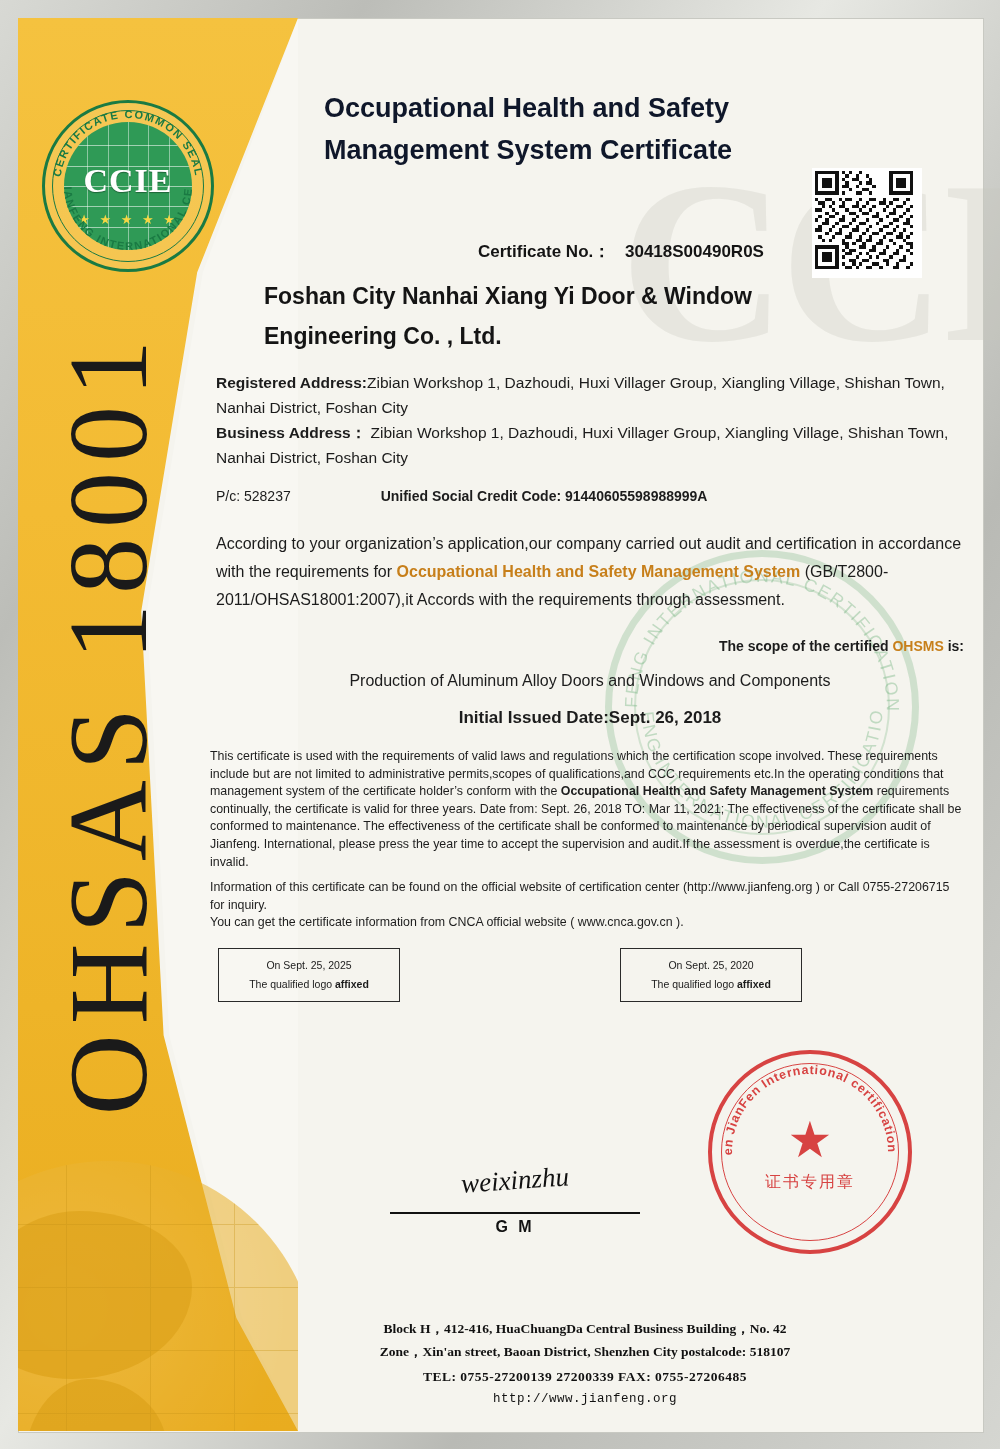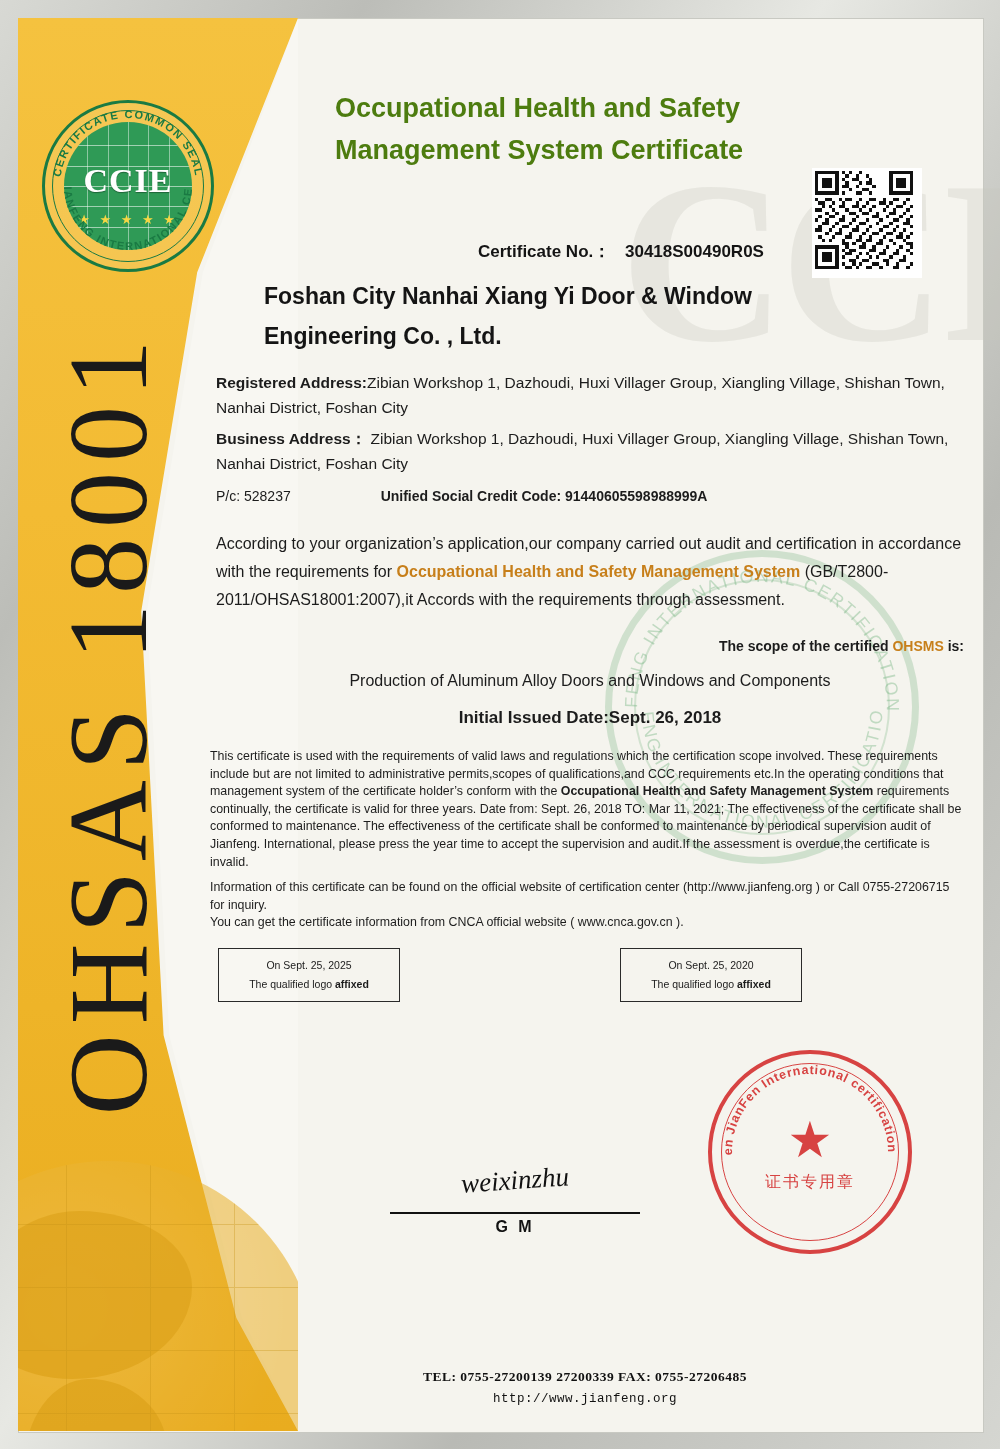--- a/index.html
+++ b/index.html
@@ -210,25 +210,25 @@
   }
   .watermark-seal .wm-arc { position: absolute; inset: -6px; }
   .watermark-seal .wm-arc text {
     font-family: "Liberation Sans", sans-serif;
     font-size: 17px;
     fill: rgba(120,180,130,0.42);
     letter-spacing: 2px;
   }
   .main-title {
     position: absolute;
-    left: 135px; top: 28px;
+    left: 124px; top: 28px;
     width: 620px;
     font-size: 27px;
     font-weight: bold;
-    color: #4d7c0f;
+    color: #0f172a;
     line-height: 1.55;
   }
   .qr {
     position: absolute;
     right: 48px; top: 108px;
     width: 104px; height: 104px;
     background: #ffffff;
     padding: 3px;
   }
   .qr svg { display: block; }
@@ -715,21 +715,21 @@
 
     <div class="org-name">
       <div>Foshan City Nanhai Xiang Yi Door &amp; Window</div>
       <div>Engineering Co. , Ltd.</div>
     </div>
 
     <div class="addr-block">
       <div>
         <b>Registered Address:</b><span>Zibian Workshop 1, Dazhoudi, Huxi Villager Group, Xiangling Village, Shishan Town, Nanhai District, Foshan City</span>
       </div>
-      <div style="margin-top:6px">
+      <div style="">
         <b>Business Address：</b>
         <span>Zibian Workshop 1, Dazhoudi, Huxi Villager Group, Xiangling Village, Shishan Town, Nanhai District, Foshan City</span>
       </div>
     </div>
 
     <div class="pc-line">
       <span>P/c:</span>
       <span>528237</span>
       <span class="uscc">Unified Social Credit Code:</span>
       <span style="font-weight:bold">91440605598988999A</span>
@@ -777,16 +777,20 @@
           <path id="redArc" d="M 20,98 A 78,78 0 0 1 176,98"></path>
         </defs>
         <text><textPath href="#redArc" startOffset="50%" text-anchor="middle" id="red-arc-t">ShenZhen JianFen International certification Co.,Ltd</textPath></text>
       </svg>
     </div>
 
     <div class="signature">weixinzhu</div>
     <div class="sig-line"></div>
     <div class="gm">G M</div>
 
+    <div class="footer-addr">
+      <div>Block H，412-416, HuaChuangDa Central Business Building，No. 42</div>
+      <div>Zone，Xin'an street, Baoan District, Shenzhen City  postalcode:  518107</div>
+    </div>
     <div class="footer-contact">TEL:  0755-27200139  27200339        FAX:  0755-27206485</div>
     <div class="footer-url">http://www.jianfeng.org</div>
   </div>
 </div>
 
 </body></html>

